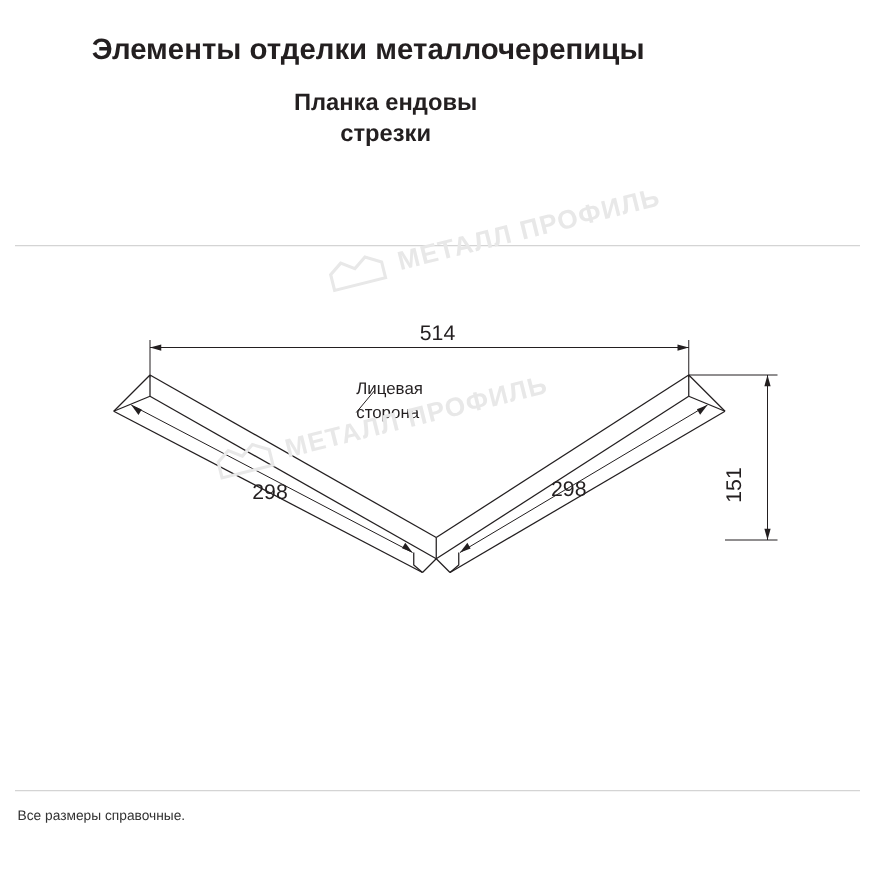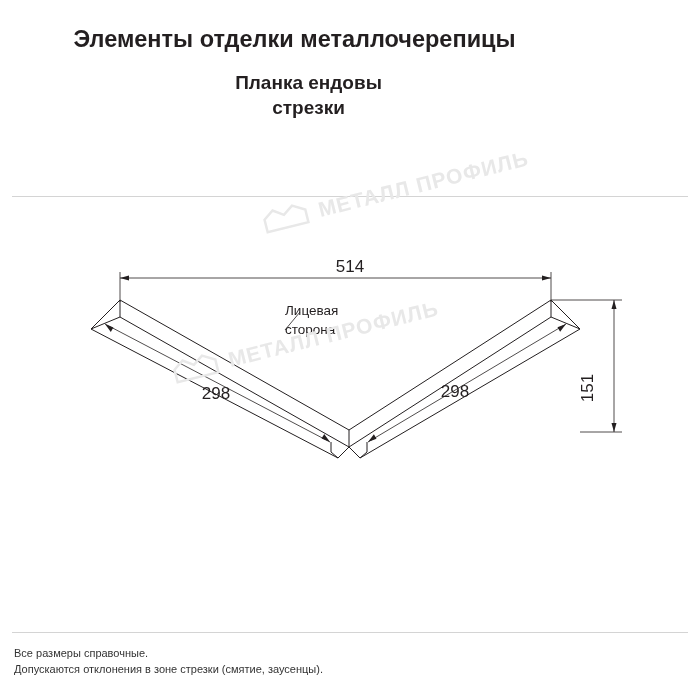--- a/index.html
+++ b/index.html
@@ -215,16 +215,15 @@
     <svg width="52" height="30" viewBox="0 0 52 30">
       <path d="M4,24 L4,11 L14,4 L24,11 L34,4 L46,11 L46,24 Z" fill="none" stroke="#e8e8e8" stroke-width="2.5"></path>
     </svg>
     <span class="wm-text">МЕТАЛЛ ПРОФИЛЬ</span>
   </div>
 
   <div class="rule-bottom"></div>
 
   <div class="notes">
     <div>Все размеры справочные.</div>
-    <div>Допускаются отклонения в зоне стрезки (смятие, заусенцы).</div>
   </div>
 
 </div>
 
 </body></html>

